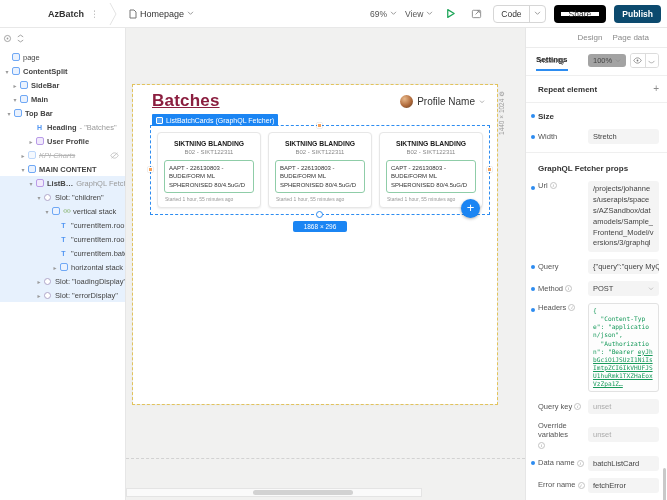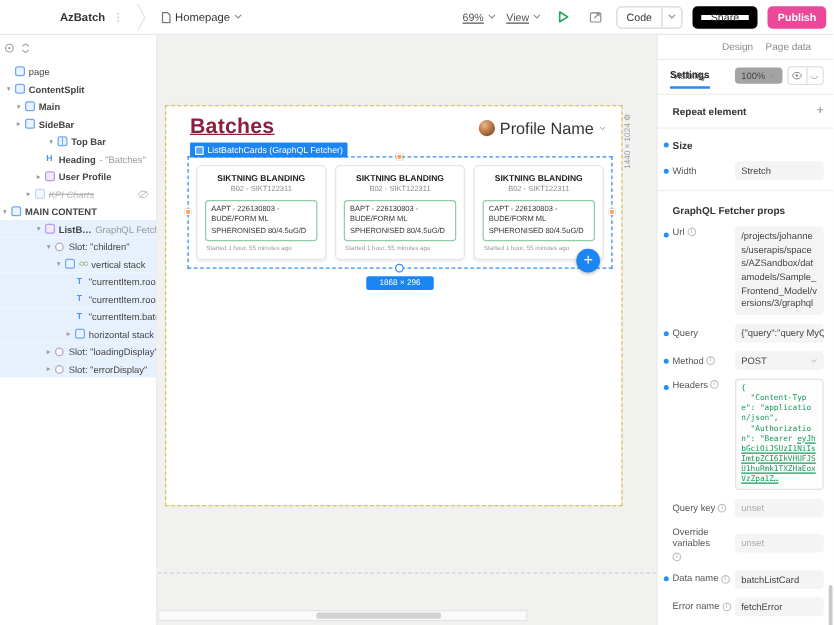--- a/index.html
+++ b/index.html
@@ -9,28 +9,28 @@
 
   
   .topbar { position:absolute; left:0; top:0; width:667px; height:28px; background:#fff;
             border-bottom:1px solid #E8E8E8; display:flex; align-items:center; z-index:30; }
   .tb-left { display:flex; align-items:center; gap:4px; padding-left:2px;margin-left:46px; }
   .proj-name { font-size:9px; font-weight:bold; color:#333; }
   .kebab { color:#AAA; font-size:9px; padding:0 2px; }
   .crumb-sep { margin:0 4px; }
   .page-chip { display:flex; align-items:center; gap:3px; font-size:9px; color:#333; padding:2px 4px; border-radius:3px; }
   .tb-right { margin-left:auto; display:flex; align-items:center; gap:8px; padding-right:6px; }
-  .tb-dd { display:flex; align-items:center; gap:3px; font-size:8.5px; color:#555;text-decoration:underline; }
+  .tb-dd { display:flex; align-items:center; gap:3px; font-size:8.5px; color:#555; }
   .tb-icon-btn { display:flex; align-items:center; justify-content:center; width:18px; height:18px; }
   .btn { font-size:8.5px; border:7px solid #000000; background:#fff; border-radius:4px;
          height:18px; display:flex; align-items:center; padding:0 8px; color:#333; }
   .btn-split { display:flex; align-items:stretch; border:1px solid #D6D6D6; border-radius:4px; height:18px; overflow:hidden; }
   .btn-split .main { font-size:8.5px; display:flex; align-items:center; padding:0 7px; }
   .btn-split .arrow { border-left:1px solid #D6D6D6; display:flex; align-items:center; padding:0 4px; }
-  .btn-primary { background:#ec4899; border:none; color:#fff; font-weight:bold; }
+  .btn-primary { background:#0c4a6e; border:none; color:#fff; font-weight:bold; }
 
   
   .leftpanel { position:absolute; left:0; top:28px; width:126px; height:472px; background:#fff;
                border-right:1px solid #E6E6E6; z-index:20; }
   .search-row { display:flex; align-items:center; padding:6px 3px 4px 3px; gap:4px; }
   .search-box { flex:0 0 96px; height:16px; border:1px solid #DCDCDC; border-radius:4px;
                 display:flex; align-items:center; gap:3px; padding:0 4px; background:#fff; }
   .search-box input { border:none; outline:none; width:70px; font-size:7.5px; color:#999;
                       font-family:"Liberation Sans",sans-serif; background:transparent; }
   .tree { margin-top:3px; }
@@ -76,21 +76,21 @@
                    border:1px solid #2D8CF0; z-index:6; }
   .size-badge { position:absolute; left:160px; top:136px; width:54px; height:11px; background:#1B85F3;
                 border-radius:2px; color:#fff; font-size:6.5px; text-align:center; line-height:11px; z-index:6; }
   .plus-fab { position:absolute; left:328px; top:114px; width:19px; height:19px; border-radius:50%;
               background:#1B85F3; color:#fff; font-size:13px; line-height:17px; text-align:center;
               box-shadow:0 1px 3px rgba(0,0,0,.3); z-index:7; }
   .profile { position:absolute; right:12px; top:10px; display:flex; align-items:center; gap:4px; }
   .avatar { width:13px; height:13px; border-radius:50%;
             background:radial-gradient(circle at 35% 30%, #E8B88A 0%, #B06A3B 55%, #5A3категор0%, #5A381F 100%);
             background:radial-gradient(circle at 35% 30%, #E8B88A 0%, #B06A3B 55%, #5A381F 100%); }
-  .profile-name { font-size:13px; color:#333; }
+  .profile-name { font-size:10px; color:#333; }
   .ghost-line { position:absolute; left:0; top:430px; width:399px; border-top:1px dashed #D2D2D2; }
   .hscroll { position:absolute; left:0; top:460px; width:296px; height:9px; background:#FAFAFA;
              border:1px solid #E4E4E4; }
   .hscroll .thumb { position:absolute; left:126px; top:1px; width:100px; height:5px; background:#D2D2D2; border-radius:3px; }
 
   
   .rightpanel { position:absolute; left:525px; top:28px; width:142px; height:472px; background:#fff;
                 border-left:1px solid #E6E6E6; overflow:hidden; z-index:20; }
   .rp-tabs { display:flex; gap:10px; padding:0 10px; height:20px; align-items:center; border-bottom:1px solid #ECECEC; }
   .rp-tab { font-size:8px; color:#8a8a8a; height:20px; display:flex; align-items:center; }
@@ -204,34 +204,34 @@
       <span>page</span>
     </div>
     <div class="trow" style="padding-left:3px">
       <span class="arr">▾</span>
         <span class="ticon">
           <span class="ic-split"></span>
         </span>
       <span class="tlabel-b">ContentSplit</span>
     </div>
     <div class="trow" style="padding-left:11px">
-      <span class="arr">▾</span>
+      <span class="arr">▸</span>
         <span class="ticon">
           <span class="ic-box"></span>
         </span>
+      <span class="tlabel-b">SideBar</span>
+    </div>
+    <div class="trow" style="padding-left:11px">
+      <span class="arr">▾</span>
+        <span class="ticon">
+          <span class="ic-box"></span>
+        </span>
       <span class="tlabel-b">Main</span>
     </div>
-    <div class="trow" style="padding-left:11px">
-      <span class="arr">▸</span>
-        <span class="ticon">
-          <span class="ic-box"></span>
-        </span>
-      <span class="tlabel-b">SideBar</span>
-    </div>
-    <div class="trow" style="padding-left:37px">
+    <div class="trow" style="padding-left:5px">
       <span class="arr">▾</span>
         <span class="ticon">
           <span class="ic-split"></span>
         </span>
       <span class="tlabel-b">Top Bar</span>
     </div>
     <div class="trow" style="padding-left:27px">
       <span class="arr"> </span>
         <span class="ticon">
           <span class="ic-glyph">H</span>
@@ -252,21 +252,21 @@
           <span class="ic-box"></span>
         </span>
       <span class="tlabel-b">KPI Charts</span>
       <span class="eye-off-right">
         <svg width="9" height="7" viewBox="0 0 12 9">
             <path d="M1 4.5C2.5 2 4 1 6 1s3.5 1 5 3.5C9.5 7 8 8 6 8S2.5 7 1 4.5z" stroke="#B5B5B5" fill="none"></path>
             <path d="M2 8L10 1" stroke="#B5B5B5"></path>
           </svg>
       </span>
     </div>
-    <div class="trow" style="">
+    <div class="trow" style="padding-left:19px">
       <span class="arr">▾</span>
         <span class="ticon">
           <span class="ic-box"></span>
         </span>
       <span class="tlabel-b">MAIN CONTENT</span>
     </div>
     <div class="trow row-sel" style="padding-left:27px">
       <span class="arr">▾</span>
         <span class="ticon">
           <span class="ic-comp"></span>

